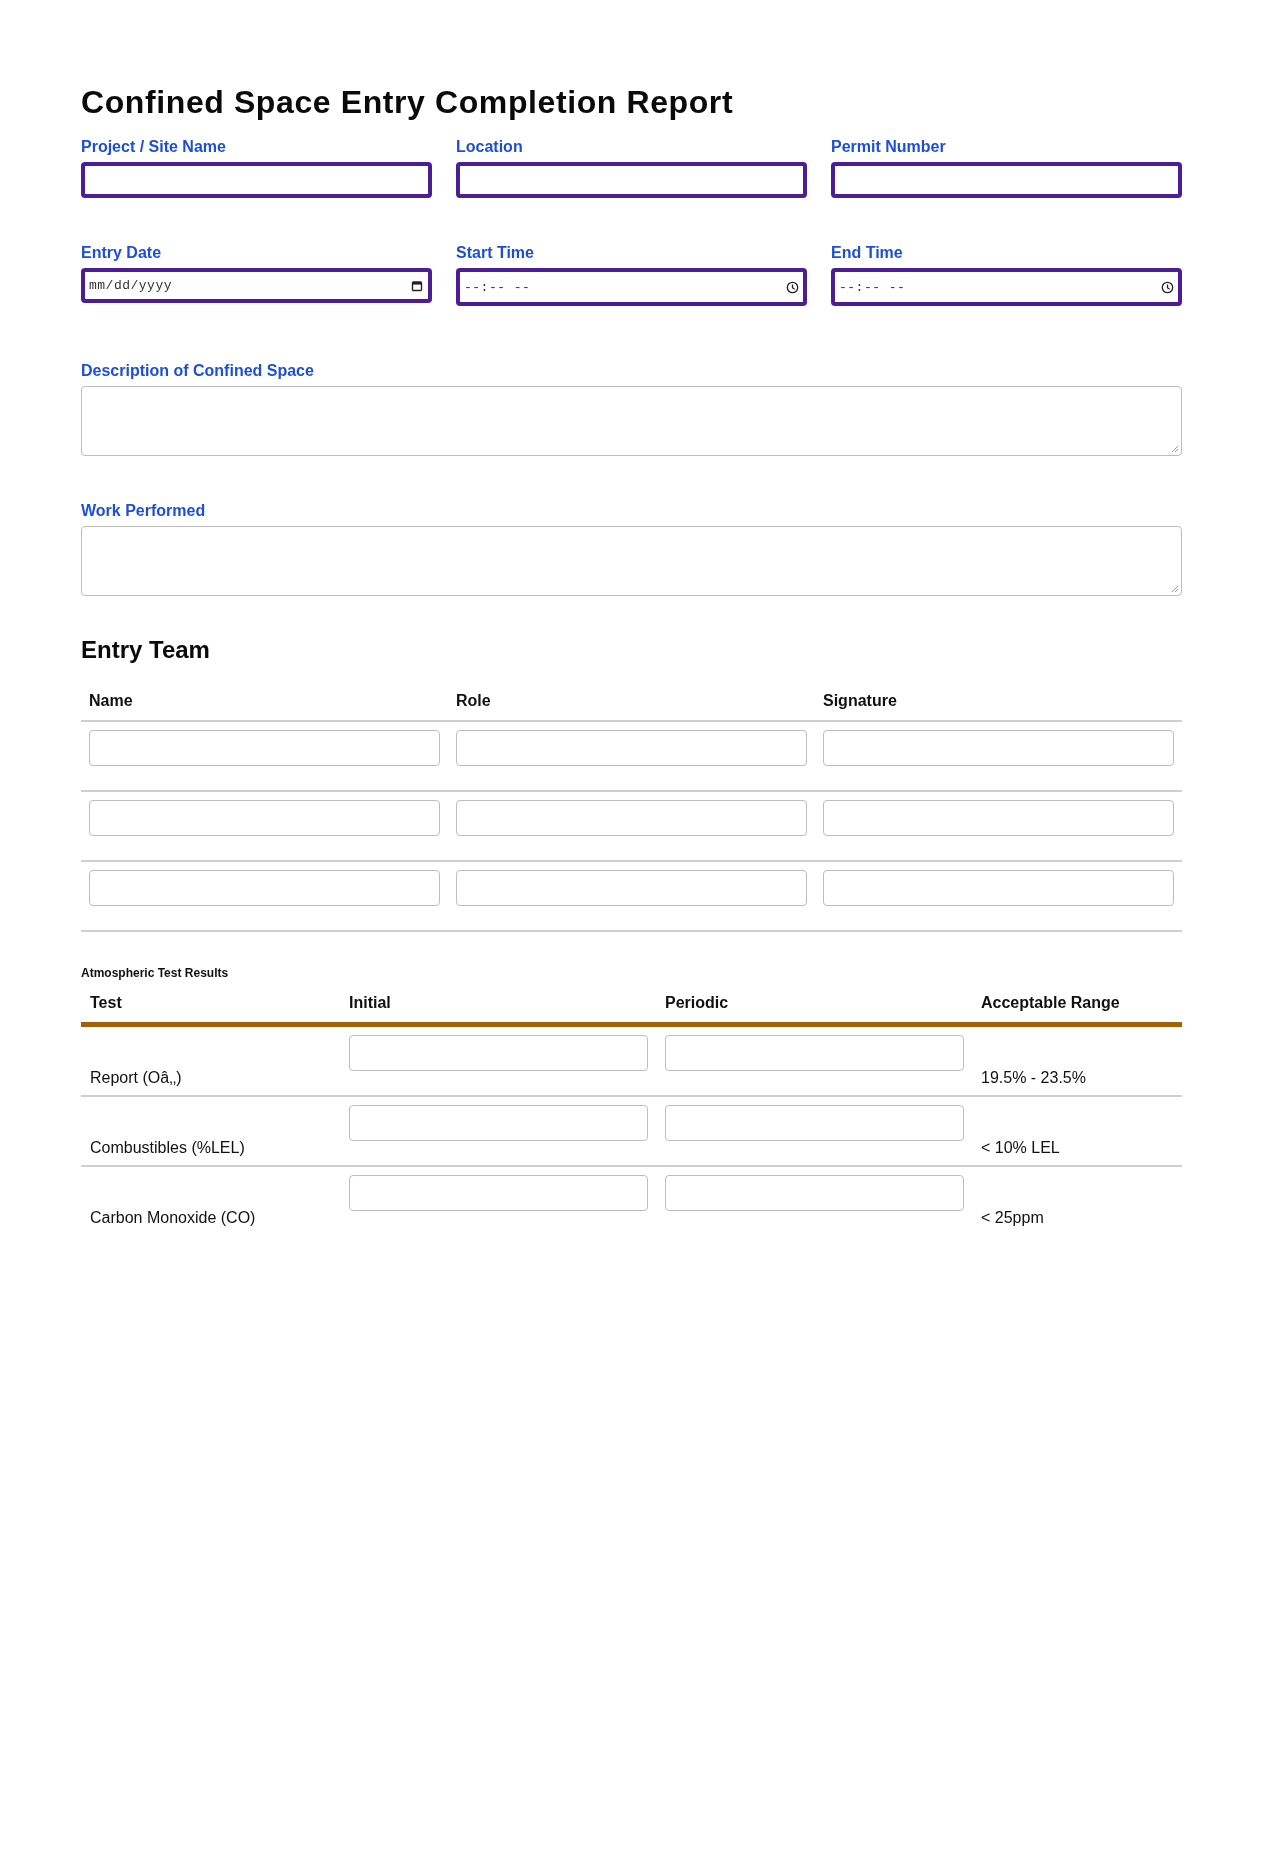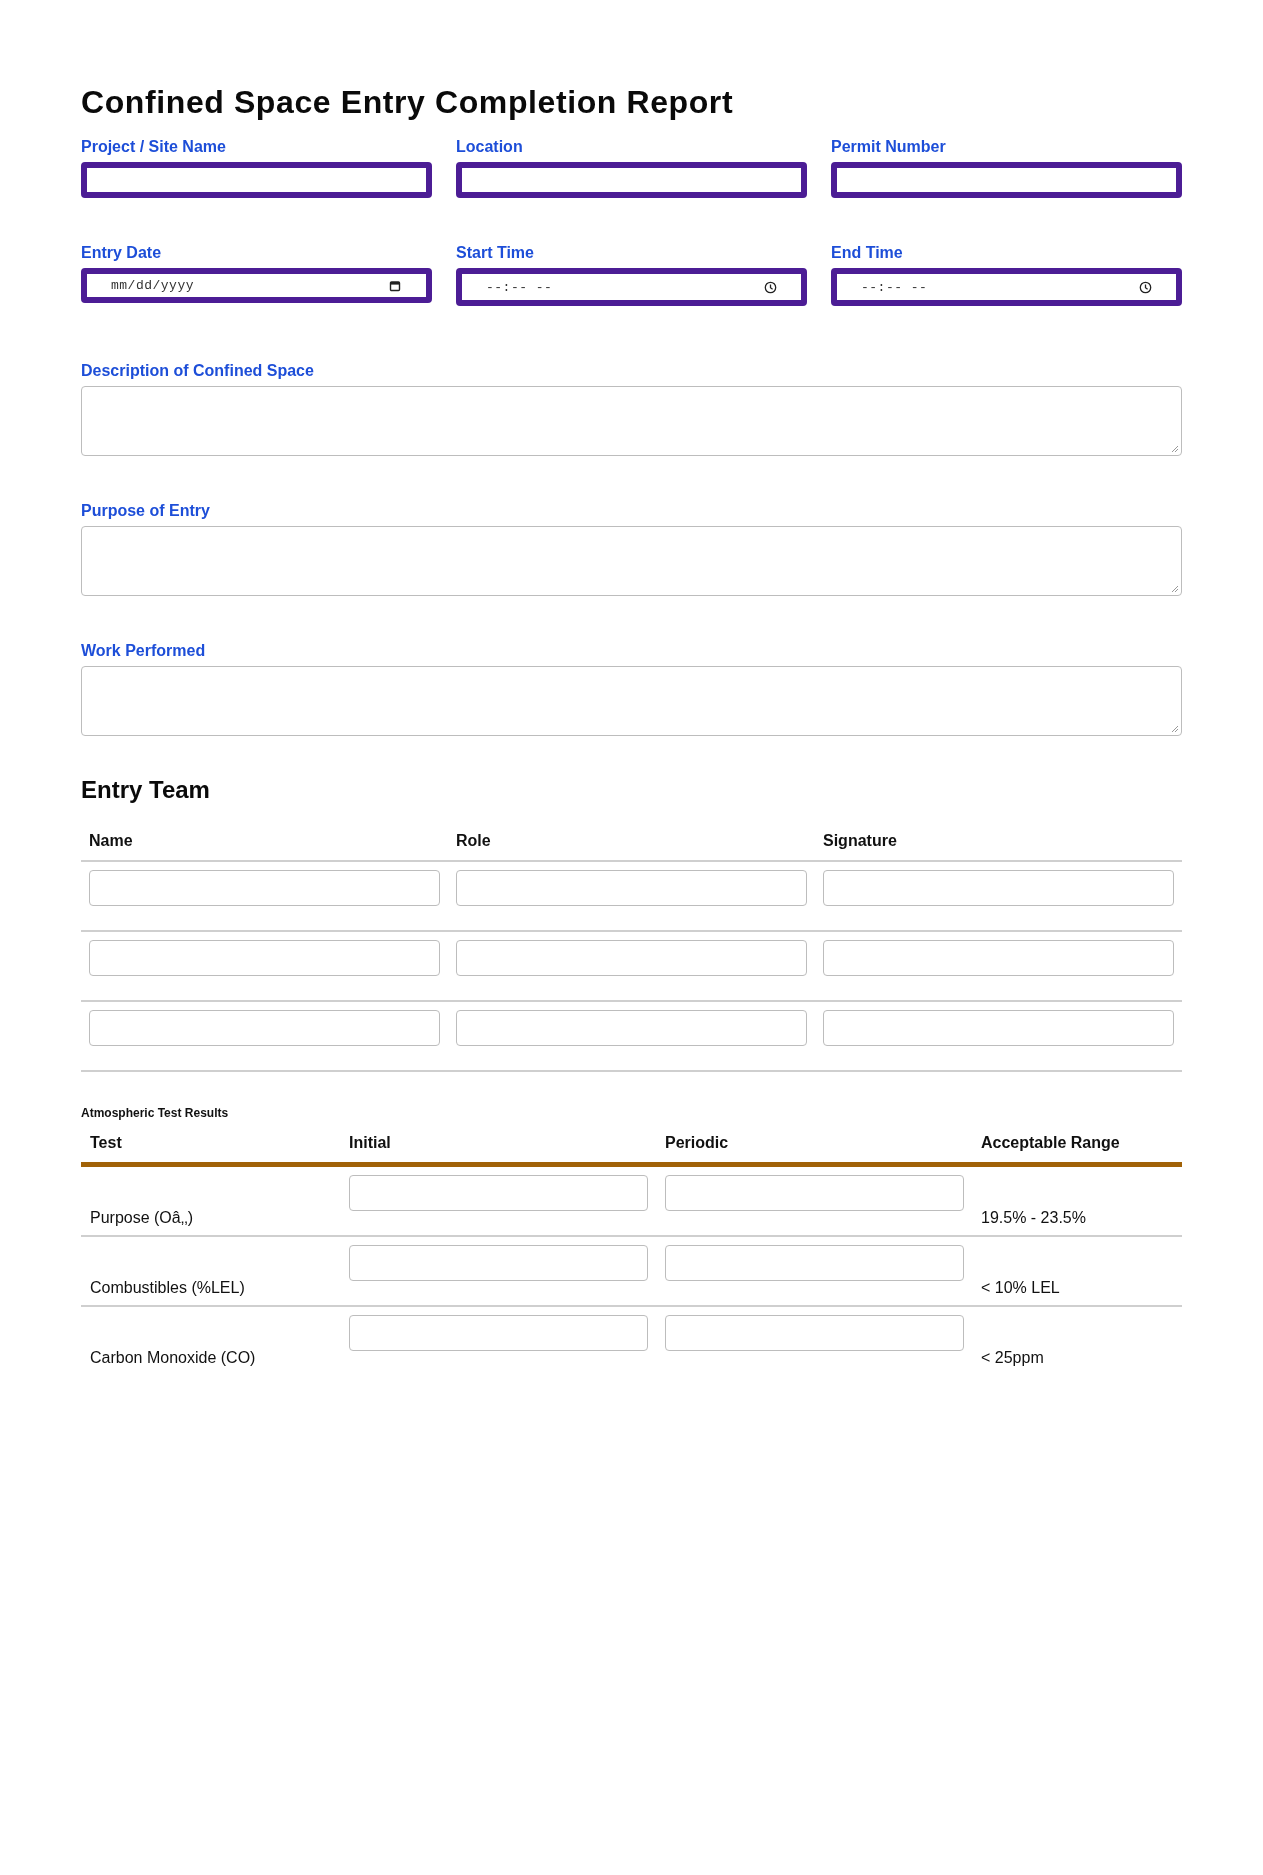--- a/index.html
+++ b/index.html
@@ -15,23 +15,23 @@
     line-height: 36px; color: #0a0a0a;
   }
   .grid3 { display: grid; grid-template-columns: 351px 351px 351px; column-gap: 24px; }
   .field label, .lbl {
     display: block; font-size: 16px; font-weight: bold; line-height: 18px; margin-bottom: 6px; color: #1d4ed8;
   }
   .row1 { margin-top: 18px; }
   .row2 { margin-top: 46px; }
   .inp {
     box-sizing: border-box; width: 100%; height: 36px;
-    border: 6px solid #4c1d95; border-radius: 4px; background: #fff;
+    border: 4px solid #4c1d95; border-radius: 4px; background: #fff;
     font-family: "Liberation Mono", monospace; font-size: 13px; color: #333;
-    display: flex; align-items: center; justify-content: space-between; padding: 0 24px;
+    display: flex; align-items: center; justify-content: space-between; padding: 0 4px;
   }
   .inp.tall { height: 38px; }
   .inp .ph { letter-spacing: 0.5px; }
   .ico { width: 14px; height: 14px; display: inline-flex; align-items: center; justify-content: center; }
   .block { margin-top: 46px; }
   .block.first { margin-top: 56px; }
   .ta {
     box-sizing: border-box; width: 1101px; height: 70px;
     border: 1px solid #bdbdbd; border-radius: 4px; position: relative; background: #fff;
   }
@@ -115,28 +115,20 @@
 
   <div class="block first">
     <span class="lbl">Description of Confined Space</span>
     <div class="ta">
       <svg class="grip" viewBox="0 0 8 8">
           <path d="M7 1 L1 7 M7 4 L4 7" stroke="#999" stroke-width="1"></path>
         </svg>
     </div>
   </div>
 
-  <div class="block">
-    <span class="lbl">Purpose of Entry</span>
-    <div class="ta">
-      <svg class="grip" viewBox="0 0 8 8">
-          <path d="M7 1 L1 7 M7 4 L4 7" stroke="#999" stroke-width="1"></path>
-        </svg>
-    </div>
-  </div>
 
   <div class="block">
     <span class="lbl">Work Performed</span>
     <div class="ta">
       <svg class="grip" viewBox="0 0 8 8">
           <path d="M7 1 L1 7 M7 4 L4 7" stroke="#999" stroke-width="1"></path>
         </svg>
     </div>
   </div>
 
@@ -203,21 +195,21 @@
     <thead>
       <tr>
         <th>Test</th>
         <th>Initial</th>
         <th>Periodic</th>
         <th>Acceptable Range</th>
       </tr>
     </thead>
     <tbody>
       <tr class="sep">
-        <td class="txt">Purpose (Oâ‚‚)</td>
+        <td class="txt">Report (Oâ‚‚)</td>
         <td>
             <div class="cell-inp"></div>
           </td>
         <td>
             <div class="cell-inp"></div>
           </td>
         <td class="rng">19.5% - 23.5%</td>
       </tr>
       <tr class="sep">
         <td class="txt">Combustibles (%LEL)</td>

